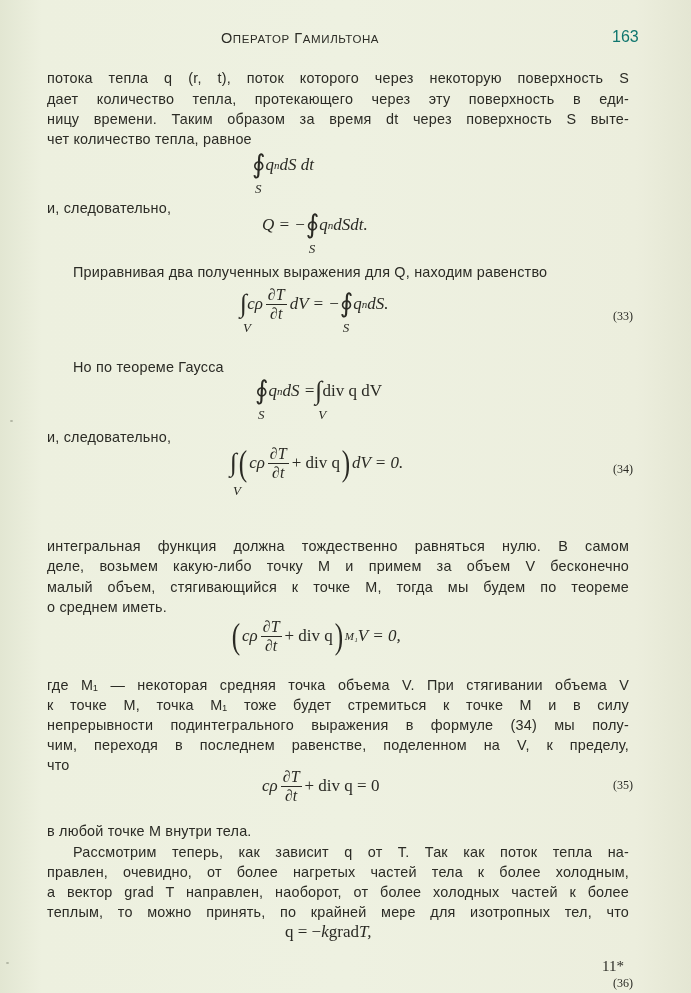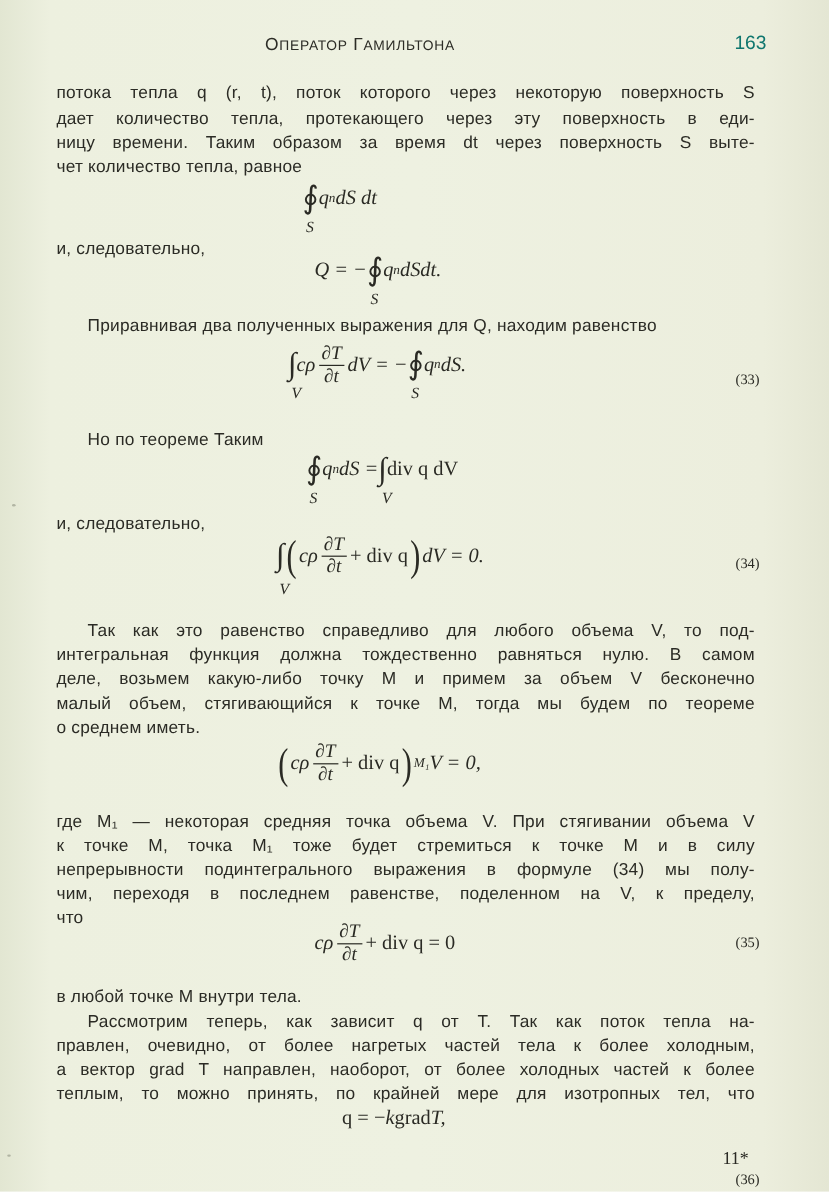--- a/index.html
+++ b/index.html
@@ -90,21 +90,21 @@
         <span class="den">∂t</span>
       </span>
     <i> dV = −</i>
     <span class="int">∮<span class="sub-lim">S</span></span>
     <i>q</i>
       <span class="sub">n</span>
       <i> dS.</i>
   </div>
   <div class="eqnum" style="top:309px">(33)</div>
 
-  <div class="line indent last" style="top:359px">Но по теореме Таким</div>
+  <div class="line indent last" style="top:359px">Но по теореме Гаусса</div>
 
   <div class="eq" style="left:255px; top:378px">
     <span class="int">∮<span class="sub-lim">S</span></span>
     <i>q</i>
       <span class="sub">n</span>
       <i> dS = </i>
     <span class="int">∫<span class="sub-lim">V</span></span>
     <span>div q dV</span>
   </div>
 
@@ -117,21 +117,20 @@
     <span class="frac">
         <span class="num">∂T</span>
         <span class="den">∂t</span>
       </span>
     <span> + div q</span>
     <span class="paren">)</span>
     <i> dV = 0.</i>
   </div>
   <div class="eqnum" style="top:462px">(34)</div>
 
-  <div class="line indent" style="top:518px">Так как это равенство справедливо для любого объема V, то под-</div>
   <div class="line" style="top:538px">интегральная функция должна тождественно равняться нулю. В самом</div>
   <div class="line" style="top:558px">деле, возьмем какую-либо точку M и примем за объем V бесконечно</div>
   <div class="line" style="top:579px">малый объем, стягивающийся к точке M, тогда мы будем по теореме</div>
   <div class="line last" style="top:599px">о среднем иметь.</div>
 
   <div class="eq" style="left:230px; top:618px">
     <span class="paren">(</span>
     <i>cρ</i>
     <span class="frac">
         <span class="num">∂T</span>

